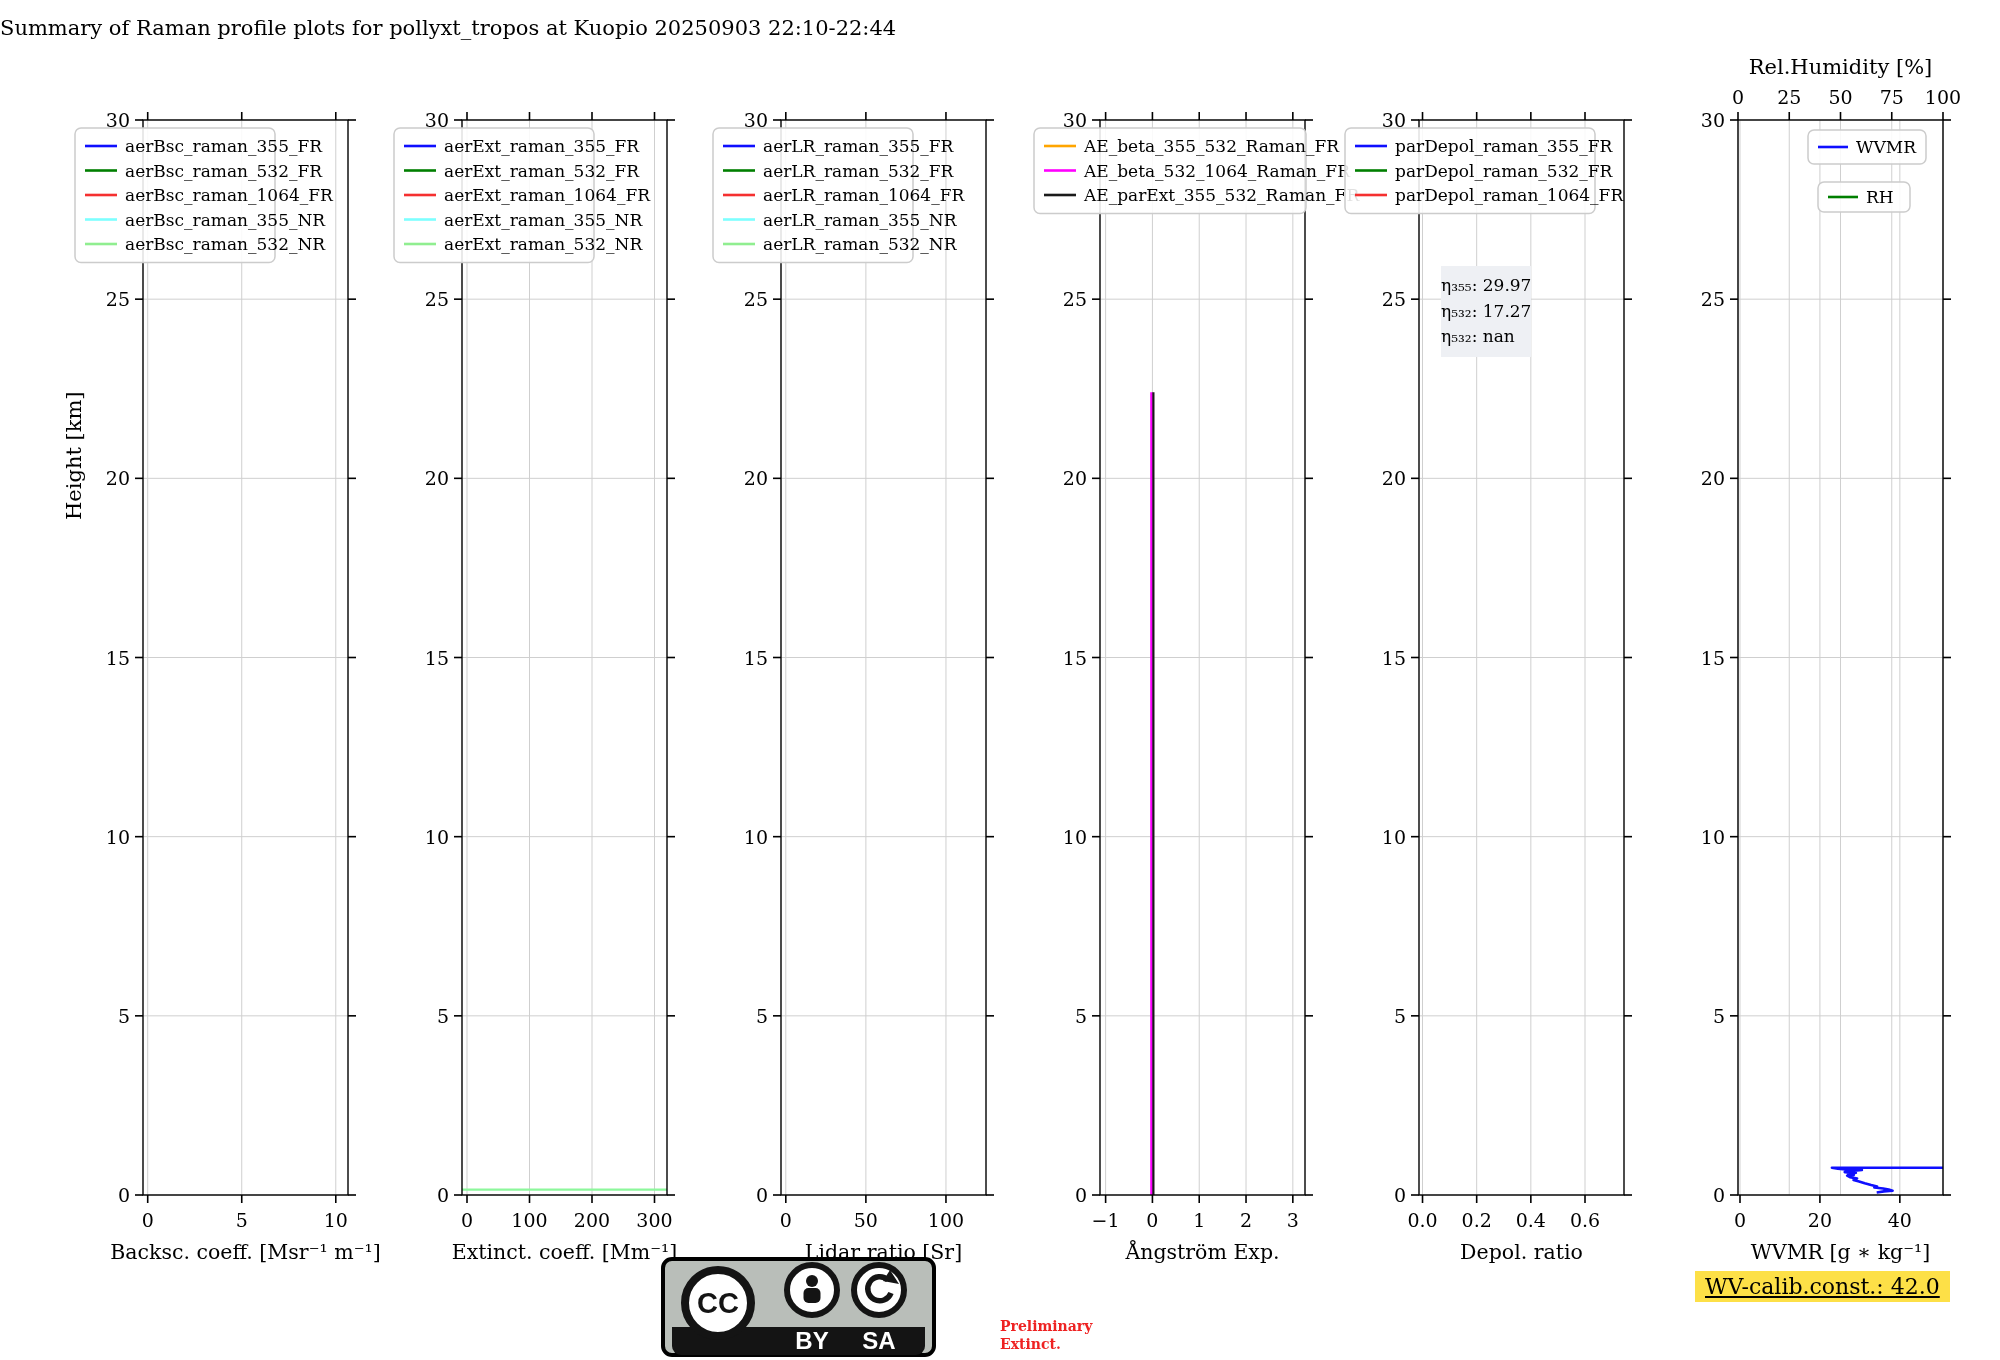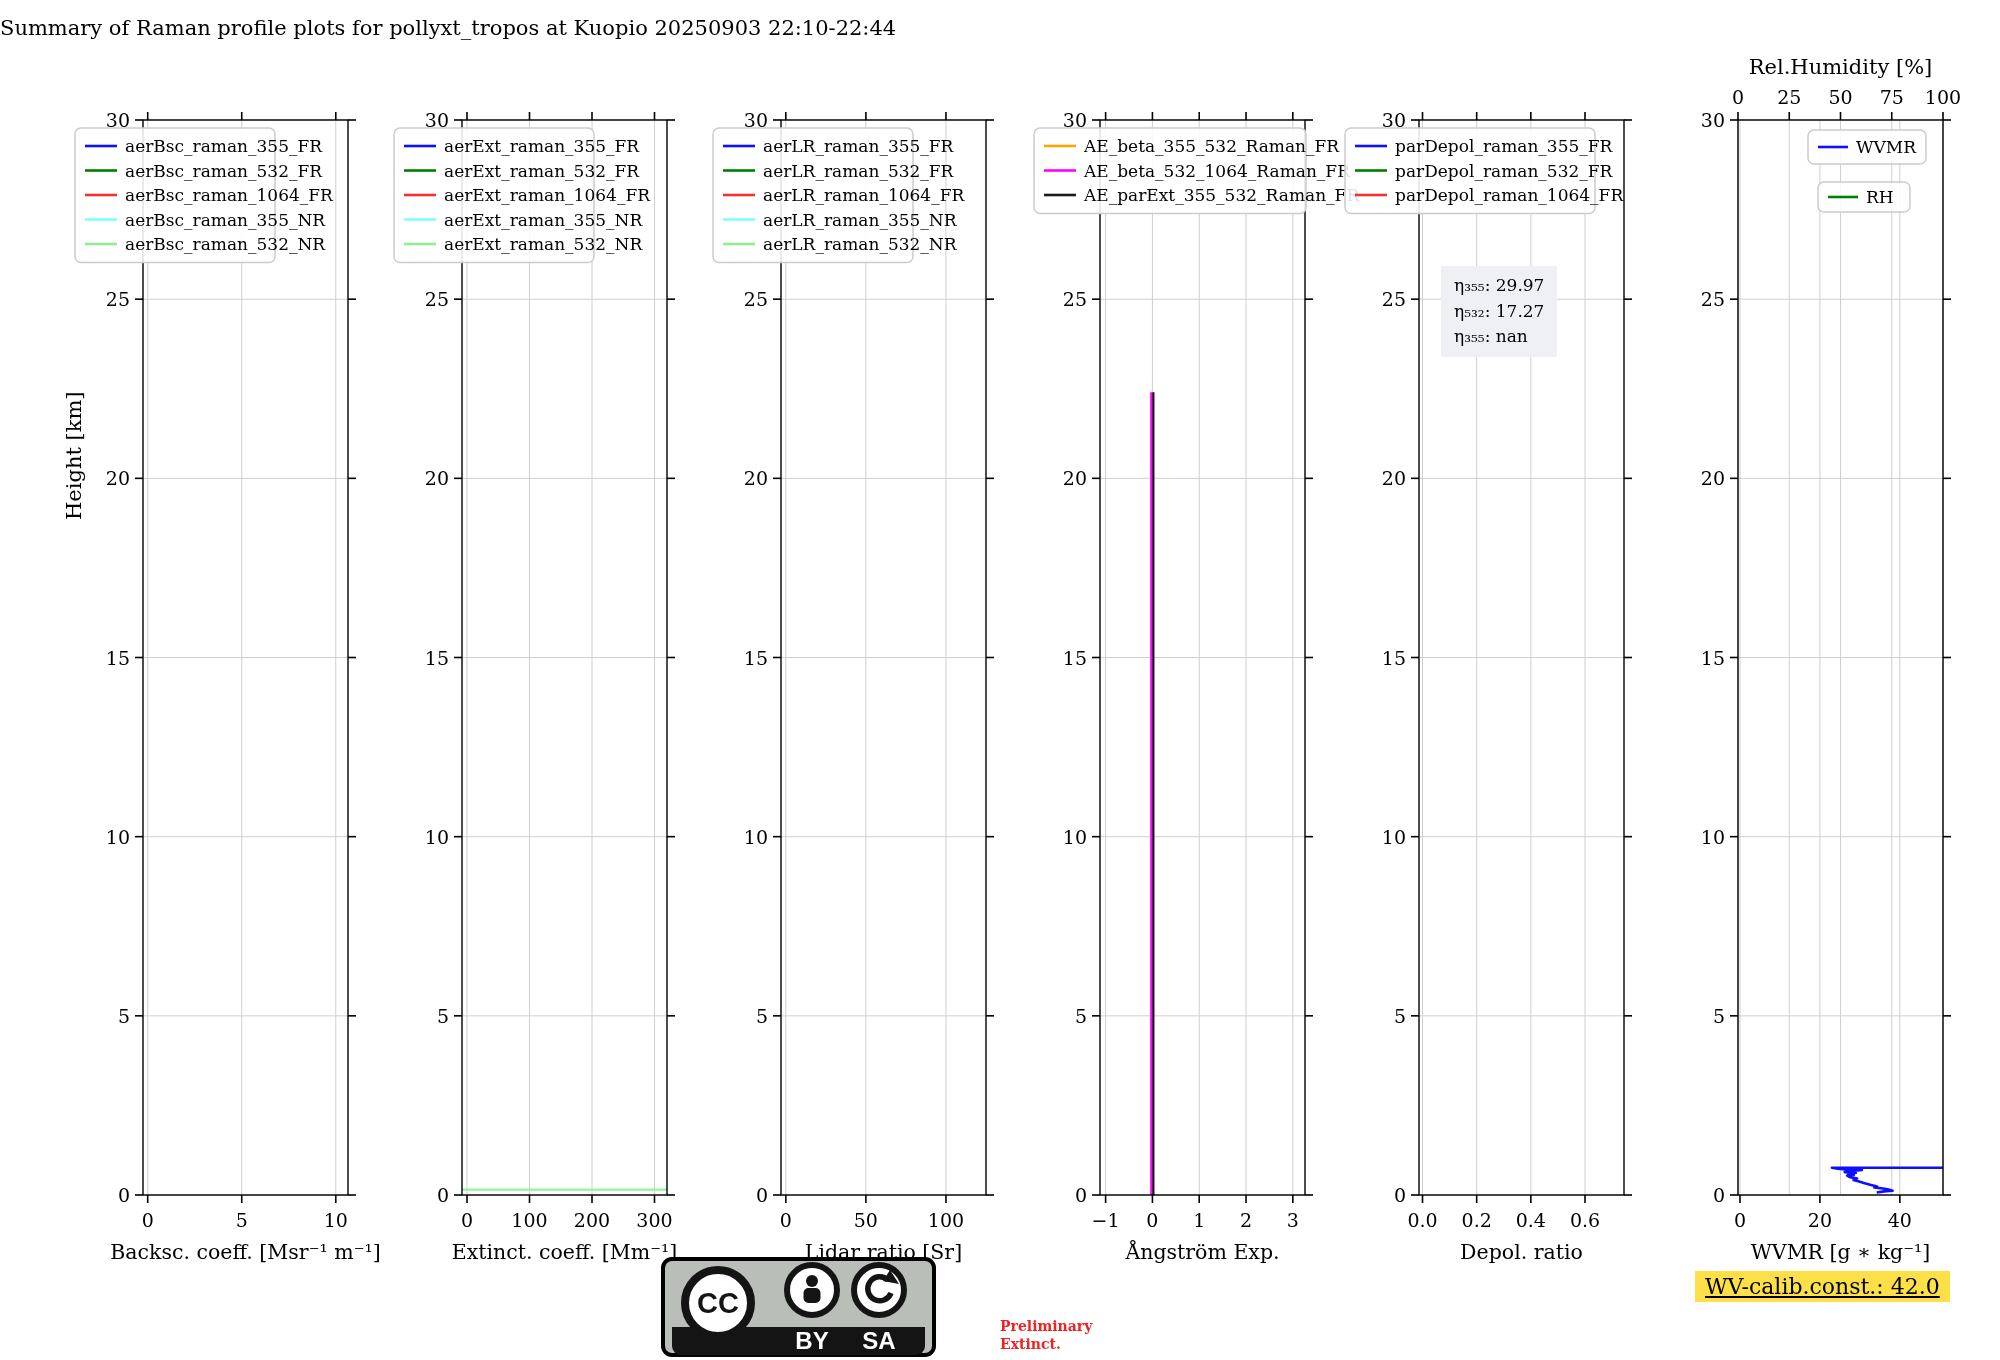--- a/index.html
+++ b/index.html
@@ -2,21 +2,21 @@
 <html><head>
 <meta charset="utf-8">
 <style>
   html,body{margin:0;padding:0;background:#ffffff;}
   .page{position:relative;width:2000px;height:1360px;background:#ffffff;
         font-family:"DejaVu Serif","Liberation Serif",serif;color:#000;overflow:hidden;}
   .title{position:absolute;top:16px;left:0;width:1564px;text-align:left;font-size:21px;}
   .ylabel{position:absolute;left:62px;top:520px;transform:rotate(-90deg);transform-origin:left top;
           font-size:21px;white-space:nowrap;}
   #chart-svg{position:absolute;left:0;top:0;}
-  .eta-box{position:absolute;left:1441px;top:266px;background:#eef0f4;padding:7px 13px;
+  .eta-box{position:absolute;left:1441px;top:266px;background:#eef0f4;padding:7px 0;
            font-size:17px;line-height:1.5;}
   .refh-box{position:absolute;left:193px;top:1271px;background:#f2f2f2;padding:4px 10px;
             font-size:15.5px;line-height:1.45;}
   .wvcalib-box{position:absolute;left:1695px;top:1271px;background:#fde047;padding:3px 10px;font-size:22px;text-decoration:underline;}
   .preliminary{position:absolute;left:1000px;top:1318px;color:#ee2222;font-weight:bold;
                font-size:14px;line-height:1.25;}
   .copyright{position:absolute;left:1500px;top:1318px;font-weight:bold;font-size:13.5px;line-height:1.3;margin-top:44px;}
   .cc-badge{position:absolute;left:661px;top:1257px;}
 </style>
 </head>
@@ -376,21 +376,21 @@
       <text x="1856" y="153" text-anchor="start" font-size="17" font-family="&quot;DejaVu Serif&quot;,&quot;Liberation Serif&quot;,serif" fill="#000">WVMR</text>
       <text x="1866" y="203" text-anchor="start" font-size="17" font-family="&quot;DejaVu Serif&quot;,&quot;Liberation Serif&quot;,serif" fill="#000">RH</text>
     </svg>
 
   <div class="title">Summary of Raman profile plots for pollyxt_tropos at Kuopio 20250903 22:10-22:44</div>
   <div class="ylabel">Height [km]</div>
 
   <div class="eta-box">
     <div>η₃₅₅: 29.97</div>
     <div>η₅₃₂: 17.27</div>
-    <div>η₃₅₅: nan</div>
+    <div>η₅₃₂: nan</div>
   </div>
 
 
   <svg class="cc-badge" width="275" height="100" viewBox="0 0 275 100">
     <rect x="2" y="2" width="271" height="96" rx="9" fill="#b9beb9" stroke="#000" stroke-width="4"></rect>
     <path d="M11 70 H264 V89 a9 9 0 0 1 -9 9 H20 a9 9 0 0 1 -9 -9 Z" fill="#141414"></path>
     <circle cx="57" cy="46" r="33" fill="#ffffff" stroke="#141414" stroke-width="8"></circle>
     <text x="57" y="56" text-anchor="middle" font-family="Liberation Sans, sans-serif" font-weight="bold" font-size="29" fill="#141414">CC</text>
     <circle cx="151" cy="33" r="25" fill="#ffffff" stroke="#141414" stroke-width="6"></circle>
     <circle cx="151" cy="24" r="6" fill="#141414"></circle>

